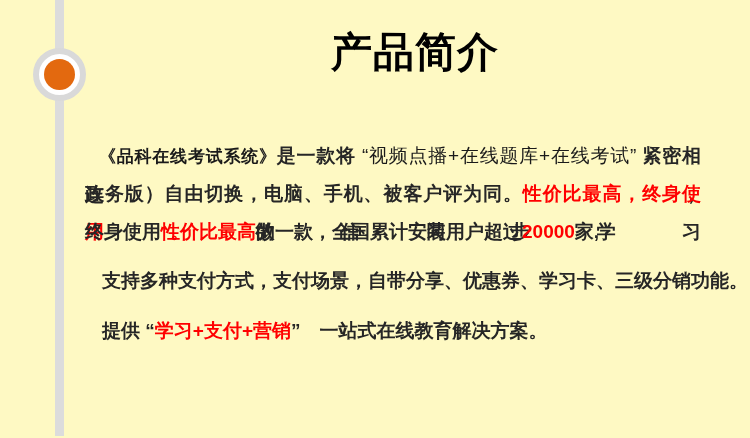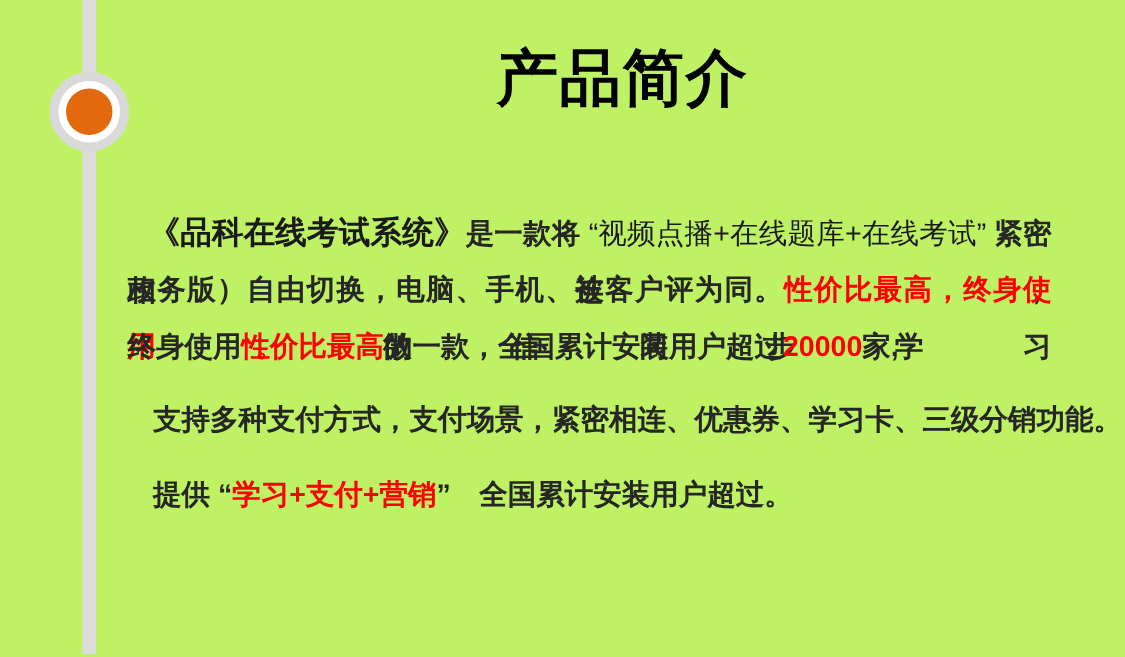--- a/index.html
+++ b/index.html
@@ -1,19 +1,19 @@
 <!DOCTYPE html>
 <html><head>
 <meta charset="utf-8">
 <style>
   html,body{margin:0;padding:0;background:#ffffff;}
   .slide{
     position:relative;
     width:750px;height:438px;
-    background:#bef264;
+    background:#fef9c3;
     overflow:hidden;
     font-family:"Liberation Sans","DejaVu Sans",sans-serif;
   }
   
   .timeline-line{
     position:absolute;left:55px;top:0;
     width:9px;height:436px;
     background:#dcdcdc;
   }
   .timeline-ring{
@@ -49,21 +49,21 @@
   .text-line.jline{
     white-space:normal;
     text-align:justify;
     text-align-last:justify;
   }
   .indent-first{text-indent:14px;}
   .para-2{margin-top:11px;text-indent:17px;}
   .para-3{margin-top:12px;text-indent:17px;}
   .seg-n{font-weight:700;color:#262626;}
   .seg-bold{font-weight:400;color:#1a1a1a;}
-  .seg-bold-large{font-weight:700;color:#1a1a1a;font-size:21px;}
+  .seg-bold-large{font-weight:700;color:#1a1a1a;font-size:17px;}
   .seg-red{font-weight:700;color:#ff0000;}
 </style>
 </head>
 <body>
 
 <div class="slide">
 
   <div class="timeline-line"></div>
   <div class="timeline-ring">
     <div class="timeline-dot"></div>
@@ -73,22 +73,22 @@
 
   <div class="body-text">
 
     <div>
       <div class="text-line jline indent-first"><span class="seg-bold-large">《品科在线考试系统》</span><span class="seg-n">是一款将 </span><span class="seg-bold">“视频点播+在线题库+在线考试”</span><span class="seg-n"> 紧密相连，</span></div>
       <div class="text-line jline"><span class="seg-n">政务版）自由切换，电脑、手机、被客户评为同。</span><span class="seg-red">性价比最高，终身使用。</span><span class="seg-n">微信同步学习</span></div>
       <div class="text-line"><span class="seg-n">终身使用</span><span class="seg-red">性价比最高</span><span class="seg-n">的一款，全国累计安装用户超过</span><span class="seg-red">20000</span><span class="seg-n">家,</span></div>
     </div>
 
     <div>
-      <div class="text-line para-2"><span class="seg-n">支持多种支付方式，支付场景，紧密相连、优惠券、学习卡、三级分销功能。</span></div>
+      <div class="text-line para-2"><span class="seg-n">支持多种支付方式，支付场景，自带分享、优惠券、学习卡、三级分销功能。</span></div>
     </div>
 
     <div>
-      <div class="text-line para-3"><span class="seg-n">提供 “</span><span class="seg-red">学习+支付+营销</span><span class="seg-n">”　全国累计安装用户超过。</span></div>
+      <div class="text-line para-3"><span class="seg-n">提供 “</span><span class="seg-red">学习+支付+营销</span><span class="seg-n">”　一站式在线教育解决方案。</span></div>
     </div>
 
   </div>
 
 </div>
 
 </body></html>

